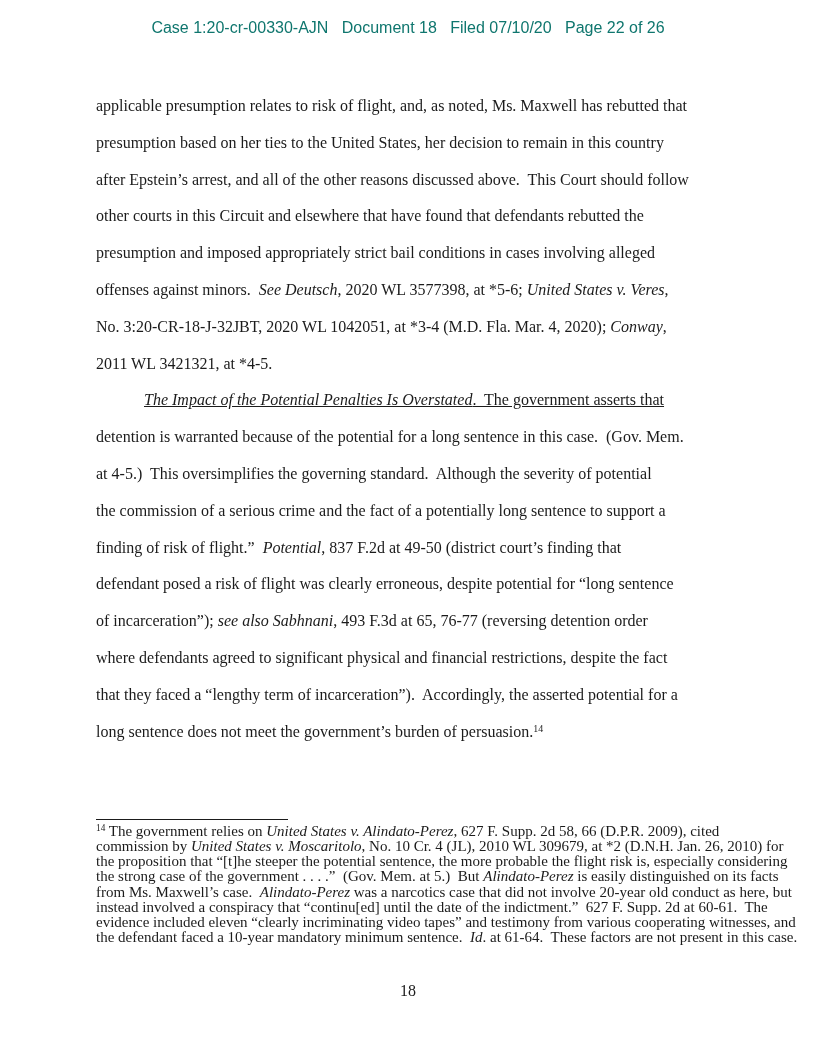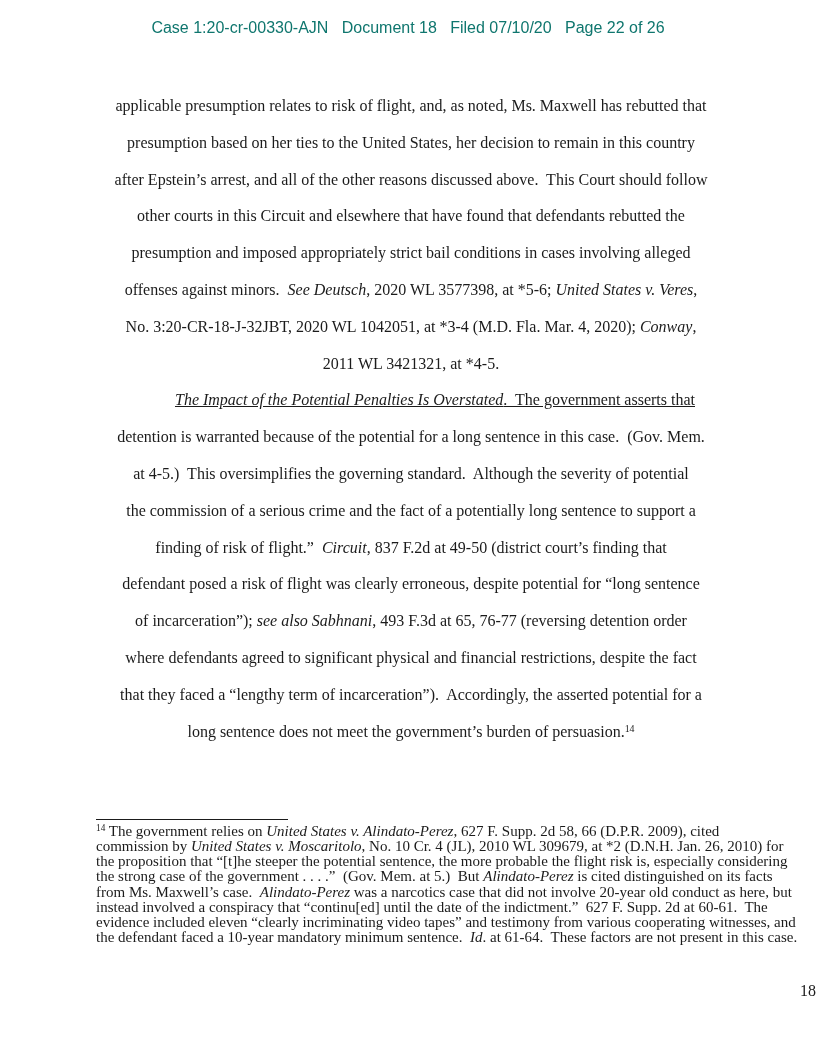--- a/index.html
+++ b/index.html
@@ -23,21 +23,20 @@
     font-size: 16px;
     white-space: pre;
   }
   .body-text {
     position: absolute;
     top: 88px;
     left: 96px;
     width: 630px;
     font-size: 16px;
     line-height: 36.8px;
-    text-align: center;
   }
   .line { white-space: pre; }
   .line.indent { text-indent: 48px; text-decoration: underline; }
   em { font-style: italic; }
   sup {
     font-size: 0.62em;
     vertical-align: baseline;
     position: relative;
     top: -0.5em;
     line-height: 0;
@@ -57,21 +56,21 @@
     left: 96px;
     width: 630px;
     font-size: 15px;
     line-height: 15.15px;
   }
   .page-number {
     position: absolute;
     top: 982px;
     left: 0;
     width: 100%;
-    text-align: right;
+    text-align: center;
     font-size: 16px;
   }
 </style>
 </head>
 <body>
 
 <div class="page">
 
   <div class="stamp-header" style="color: #0f766e;">Case 1:20-cr-00330-AJN   Document 18   Filed 07/10/20   Page 22 of 26</div>
 
@@ -84,36 +83,36 @@
         <div class="line"><span>presumption and imposed appropriately strict bail conditions in cases involving alleged</span></div>
         <div class="line"><span>offenses against minors.  </span><em>See Deutsch</em><span>, 2020 WL 3577398, at *5-6; </span><em>United States v. Veres</em><span>,</span></div>
         <div class="line"><span>No. 3:20-CR-18-J-32JBT, 2020 WL 1042051, at *3-4 (M.D. Fla. Mar. 4, 2020); </span><em>Conway</em><span>,</span></div>
         <div class="line"><span>2011 WL 3421321, at *4-5.</span></div>
       </div>
     <div>
         <div class="line indent"><em>The Impact of the Potential Penalties Is Overstated</em><span>.  The government asserts that</span></div>
         <div class="line"><span>detention is warranted because of the potential for a long sentence in this case.  (Gov. Mem.</span></div>
         <div class="line"><span>at 4-5.)  This oversimplifies the governing standard.  Although the severity of potential</span></div>
         <div class="line"><span>the commission of a serious crime and the fact of a potentially long sentence to support a</span></div>
-        <div class="line"><span>finding of risk of flight.”  </span><em>Circuit</em><span>, 837 F.2d at 49-50 (district court’s finding that</span></div>
+        <div class="line"><span>finding of risk of flight.”  </span><em>Potential</em><span>, 837 F.2d at 49-50 (district court’s finding that</span></div>
         <div class="line"><span>defendant posed a risk of flight was clearly erroneous, despite potential for “long sentence</span></div>
         <div class="line"><span>of incarceration”); </span><em>see also Sabhnani</em><span>, 493 F.3d at 65, 76-77 (reversing detention order</span></div>
         <div class="line"><span>where defendants agreed to significant physical and financial restrictions, despite the fact</span></div>
         <div class="line"><span>that they faced a “lengthy term of incarceration”).  Accordingly, the asserted potential for a</span></div>
         <div class="line"><span>long sentence does not meet the government’s burden of persuasion.</span><sup>14</sup></div>
       </div>
   </div>
 
   <hr class="footnote-rule">
 
   <div class="footnote">
       <div class="line"><sup>14</sup><span> The government relies on </span><em>United States v. Alindato-Perez</em><span>, 627 F. Supp. 2d 58, 66 (D.P.R. 2009), cited</span></div>
       <div class="line"><span>commission by </span><em>United States v. Moscaritolo</em><span>, No. 10 Cr. 4 (JL), 2010 WL 309679, at *2 (D.N.H. Jan. 26, 2010) for</span></div>
       <div class="line"><span>the proposition that “[t]he steeper the potential sentence, the more probable the flight risk is, especially considering</span></div>
-      <div class="line"><span>the strong case of the government . . . .”  (Gov. Mem. at 5.)  But </span><em>Alindato-Perez</em><span> is cited distinguished on its facts</span></div>
+      <div class="line"><span>the strong case of the government . . . .”  (Gov. Mem. at 5.)  But </span><em>Alindato-Perez</em><span> is easily distinguished on its facts</span></div>
       <div class="line"><span>from Ms. Maxwell’s case.  </span><em>Alindato-Perez</em><span> was a narcotics case that did not involve 20-year old conduct as here, but</span></div>
       <div class="line"><span>instead involved a conspiracy that “continu[ed] until the date of the indictment.”  627 F. Supp. 2d at 60-61.  The</span></div>
       <div class="line"><span>evidence included eleven “clearly incriminating video tapes” and testimony from various cooperating witnesses, and</span></div>
       <div class="line"><span>the defendant faced a 10-year mandatory minimum sentence.  </span><em>Id</em><span>. at 61-64.  These factors are not present in this case.</span></div>
     </div>
 
   <div class="page-number">18</div>
 
 </div>
 

